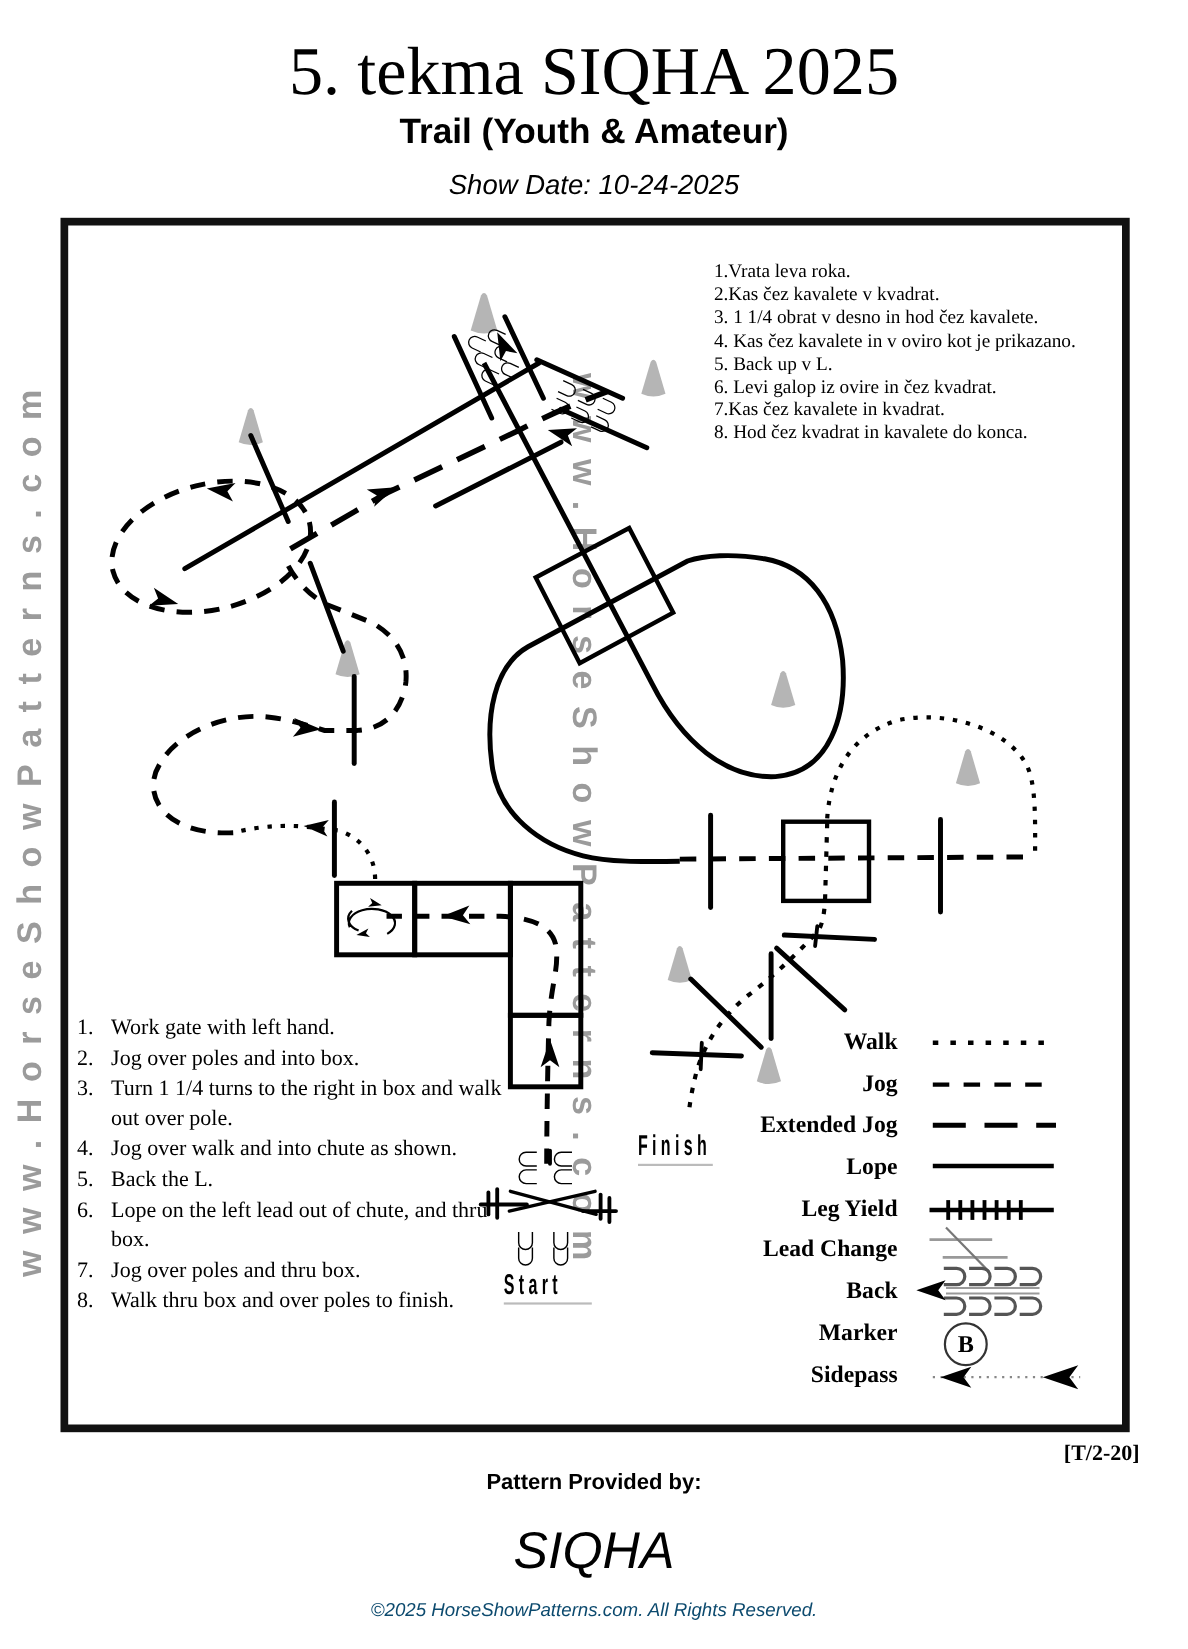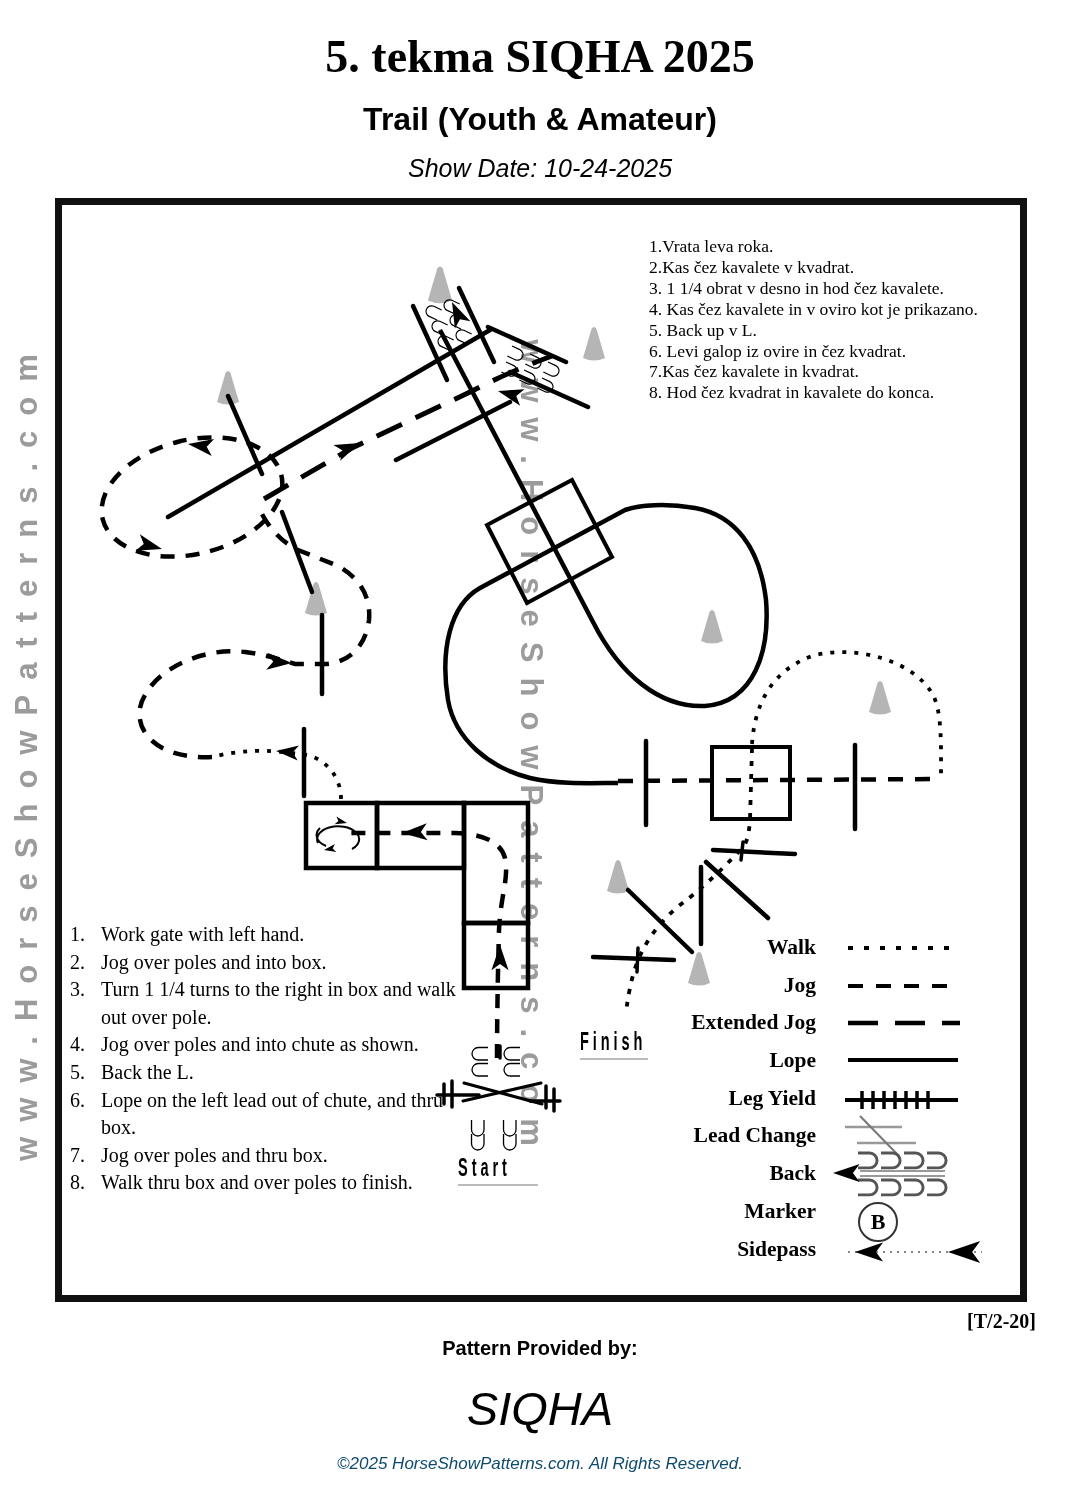--- a/index.html
+++ b/index.html
@@ -1,20 +1,20 @@
 <!DOCTYPE html>
 <html><head>
 <meta charset="utf-8">
 <style>
   html,body{margin:0;padding:0;background:#fff;}
   .page{position:relative;width:1080px;height:1499px;background:#fff;overflow:hidden;
         font-family:"Liberation Serif",serif;color:#000;}
   .abs{position:absolute;}
   .ctr{left:0;width:1080px;text-align:center;}
-  .title{top:30px;font-size:46px;font-weight:bold;font-family:"Liberation Serif",serif;text-align:center;}
+  .title{top:30px;font-size:62px;font-weight:normal;font-family:"Liberation Serif",serif;text-align:center;}
   .subtitle{top:101px;font-size:32px;font-weight:bold;font-family:"Liberation Sans",sans-serif;}
   .showdate{top:154px;font-size:25px;font-style:italic;font-family:"Liberation Sans",sans-serif;}
   .wm{width:1104px;height:42px;text-align:center;font-family:"Liberation Sans",sans-serif;
       font-weight:bold;font-size:31px;letter-spacing:15px;color:#9b9b9b;white-space:nowrap;}
   .wm-left{left:-522px;top:729px;transform:rotate(-90deg);}
   .wm-right{left:-24px;top:729px;transform:rotate(90deg);}
   .slo{left:649px;top:236px;width:372px;font-size:17.5px;line-height:20.9px;}
   .enl{left:70px;top:921px;width:404px;font-size:20px;line-height:27.6px;}
   .en-item{display:flex;}
   .en-num{flex:0 0 31px;}
@@ -247,21 +247,21 @@
     <div class="en-item">
       <span class="en-num">2.</span>
       <span class="en-text">Jog over poles and into box.</span>
       </div>
     <div class="en-item">
       <span class="en-num">3.</span>
       <span class="en-text">Turn 1 1/4 turns to the right in box and walk out over pole.</span>
       </div>
     <div class="en-item">
       <span class="en-num">4.</span>
-      <span class="en-text">Jog over poles and into chute as shown.</span>
+      <span class="en-text">Jog over walk and into chute as shown.</span>
       </div>
     <div class="en-item">
       <span class="en-num">5.</span>
       <span class="en-text">Back the L.</span>
       </div>
     <div class="en-item">
       <span class="en-num">6.</span>
       <span class="en-text">Lope on the left lead out of chute, and thru box.</span>
       </div>
     <div class="en-item">

